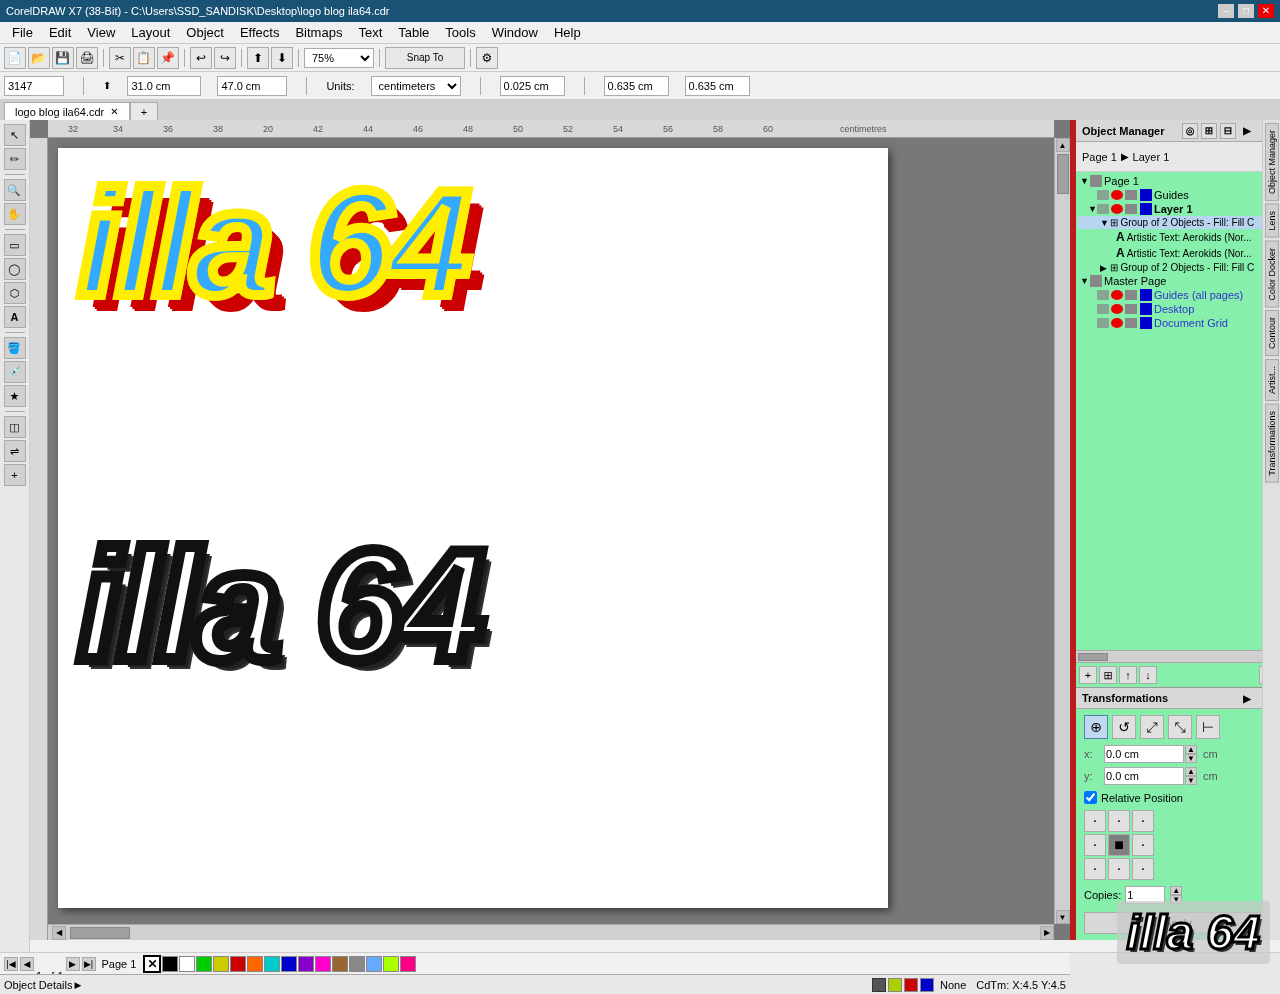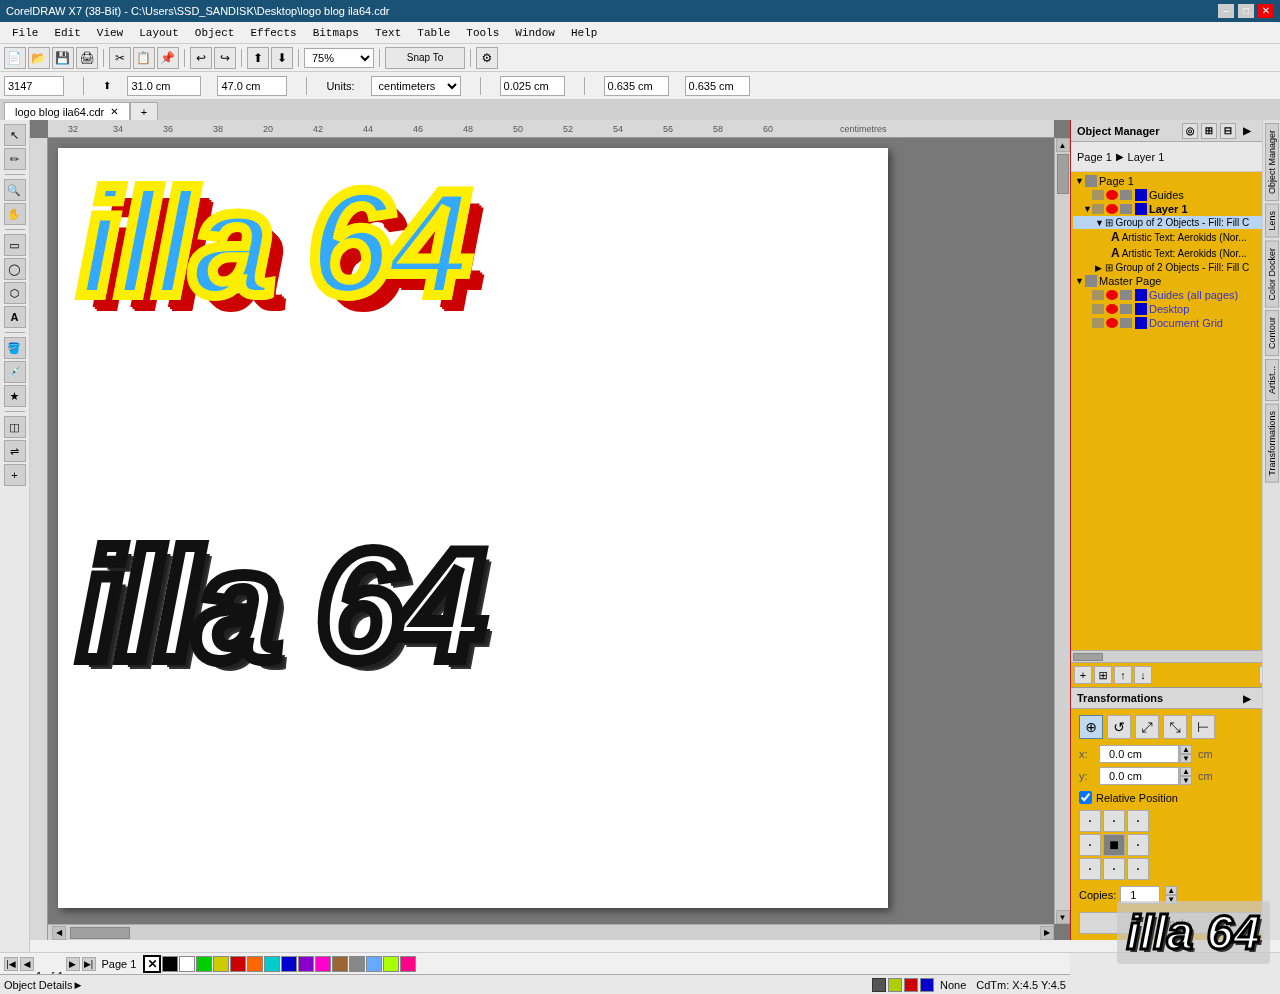--- a/index.html
+++ b/index.html
@@ -11,21 +11,21 @@
       padding: 0 6px; color: white; font-size: 11px;
     }
     #title-bar-controls { display: flex; gap: 4px; }
     #title-bar-controls span { width: 16px; height: 14px; background: #ccc; display: inline-block; text-align: center; font-size: 10px; line-height: 14px; cursor: pointer; }
 
     
     #menu-bar {
       height: 22px; background: #f0f0f0; display: flex; align-items: center;
       border-bottom: 1px solid #ccc; padding: 0 4px;
     }
-    #menu-bar span { padding: 2px 8px; font-size: 11px; cursor: pointer; font-family: Liberation Mono, monospace; }
+    #menu-bar span { padding: 2px 8px; font-size: 13px; cursor: pointer; }
 
     
     #toolbar1 {
       height: 28px; background: #f0f0f0; display: flex; align-items: center;
       border-bottom: 1px solid #ccc; padding: 0 4px; gap: 2px;
     }
     .tb-btn { width: 22px; height: 22px; background: #e8e8e8; border: 1px solid #aaa; display: flex; align-items: center; justify-content: center; cursor: pointer; font-size: 12px; }
     .tb-sep { width: 1px; height: 18px; background: #aaa; margin: 0 3px; }
     .tb-input { height: 20px; border: 1px solid #aaa; padding: 0 3px; font-size: 11px; background: white; }
 
@@ -103,21 +103,21 @@
     #trans-header {
       height: 22px; background: #d8d8d8; border-bottom: 1px solid #aaa; border-top: 1px solid #aaa;
       display: flex; align-items: center; justify-content: space-between; padding: 0 6px;
       font-size: 11px; font-weight: bold;
     }
     #trans-body { padding: 4px 6px; }
     .trans-icons { display: flex; gap: 4px; margin-bottom: 6px; }
     .trans-icon-btn { width: 24px; height: 24px; background: #e0e0e0; border: 1px solid #aaa; display: flex; align-items: center; justify-content: center; font-size: 14px; cursor: pointer; }
     .trans-field { display: flex; align-items: center; margin: 3px 0; }
     .trans-label { width: 20px; font-size: 11px; color: #555; }
-    .trans-input { width: 80px; height: 18px; border: 1px solid #aaa; padding: 0 9px; font-size: 11px; background: white; }
+    .trans-input { width: 80px; height: 18px; border: 1px solid #aaa; padding: 0 1px; font-size: 11px; background: white; }
     .trans-spin { display: flex; flex-direction: column; margin-left: 1px; }
     .trans-spin span { width: 12px; height: 9px; background: #d0d0d0; border: 1px solid #aaa; font-size: 8px; display: flex; align-items: center; justify-content: center; cursor: pointer; }
     .checkbox-row { display: flex; align-items: center; gap: 4px; margin: 4px 0; font-size: 11px; }
     .pos-grid { display: grid; grid-template-columns: repeat(3, 22px); gap: 2px; margin: 4px auto; }
     .pos-cell { width: 22px; height: 22px; background: #e0e0e0; border: 1px solid #aaa; display: flex; align-items: center; justify-content: center; font-size: 16px; cursor: pointer; }
     .pos-cell.active { background: #808080; }
     .copies-row { display: flex; align-items: center; gap: 4px; margin: 4px 0; font-size: 11px; }
 
     
     #status-bar {
@@ -318,21 +318,21 @@
         text-shadow:
           8px 8px 0 #222,
           10px 10px 0 #333;
         line-height: 1; letter-spacing: -4px;
         z-index:2;
       ">illa 64</div>
 
     </div>
   </div>
 
-  <div id="right-panel" style="position:absolute; right:0; top:0; width:210px; bottom:42px; background:#eab308; border-left:1px solid #b91c1c; display:flex; flex-direction:column;">
+  <div id="right-panel" style="position:absolute; right:0; top:0; width:210px; bottom:42px; background:#86efac; border-left:6px solid #b91c1c; display:flex; flex-direction:column;">
 
     <div id="obj-manager-header" style="height:22px; background:#d8d8d8; border-bottom:1px solid #aaa; display:flex; align-items:center; justify-content:space-between; padding:0 6px;">
       <span style="font-size:11px; font-weight:bold;">Object Manager</span>
       <div style="display:flex; gap:3px;">
         <div style="width:16px; height:16px; background:#e0e0e0; border:1px solid #aaa; display:flex; align-items:center; justify-content:center; font-size:10px; cursor:pointer;">◎</div>
         <div style="width:16px; height:16px; background:#e0e0e0; border:1px solid #aaa; display:flex; align-items:center; justify-content:center; font-size:10px; cursor:pointer;">⊞</div>
         <div style="width:16px; height:16px; background:#e0e0e0; border:1px solid #aaa; display:flex; align-items:center; justify-content:center; font-size:10px; cursor:pointer;">⊟</div>
         <div style="width:16px; height:16px; font-size:10px; display:flex; align-items:center; justify-content:center; cursor:pointer;">▶</div>
         <div style="width:16px; height:16px; font-size:10px; display:flex; align-items:center; justify-content:center; cursor:pointer;">✕</div>
       </div>

